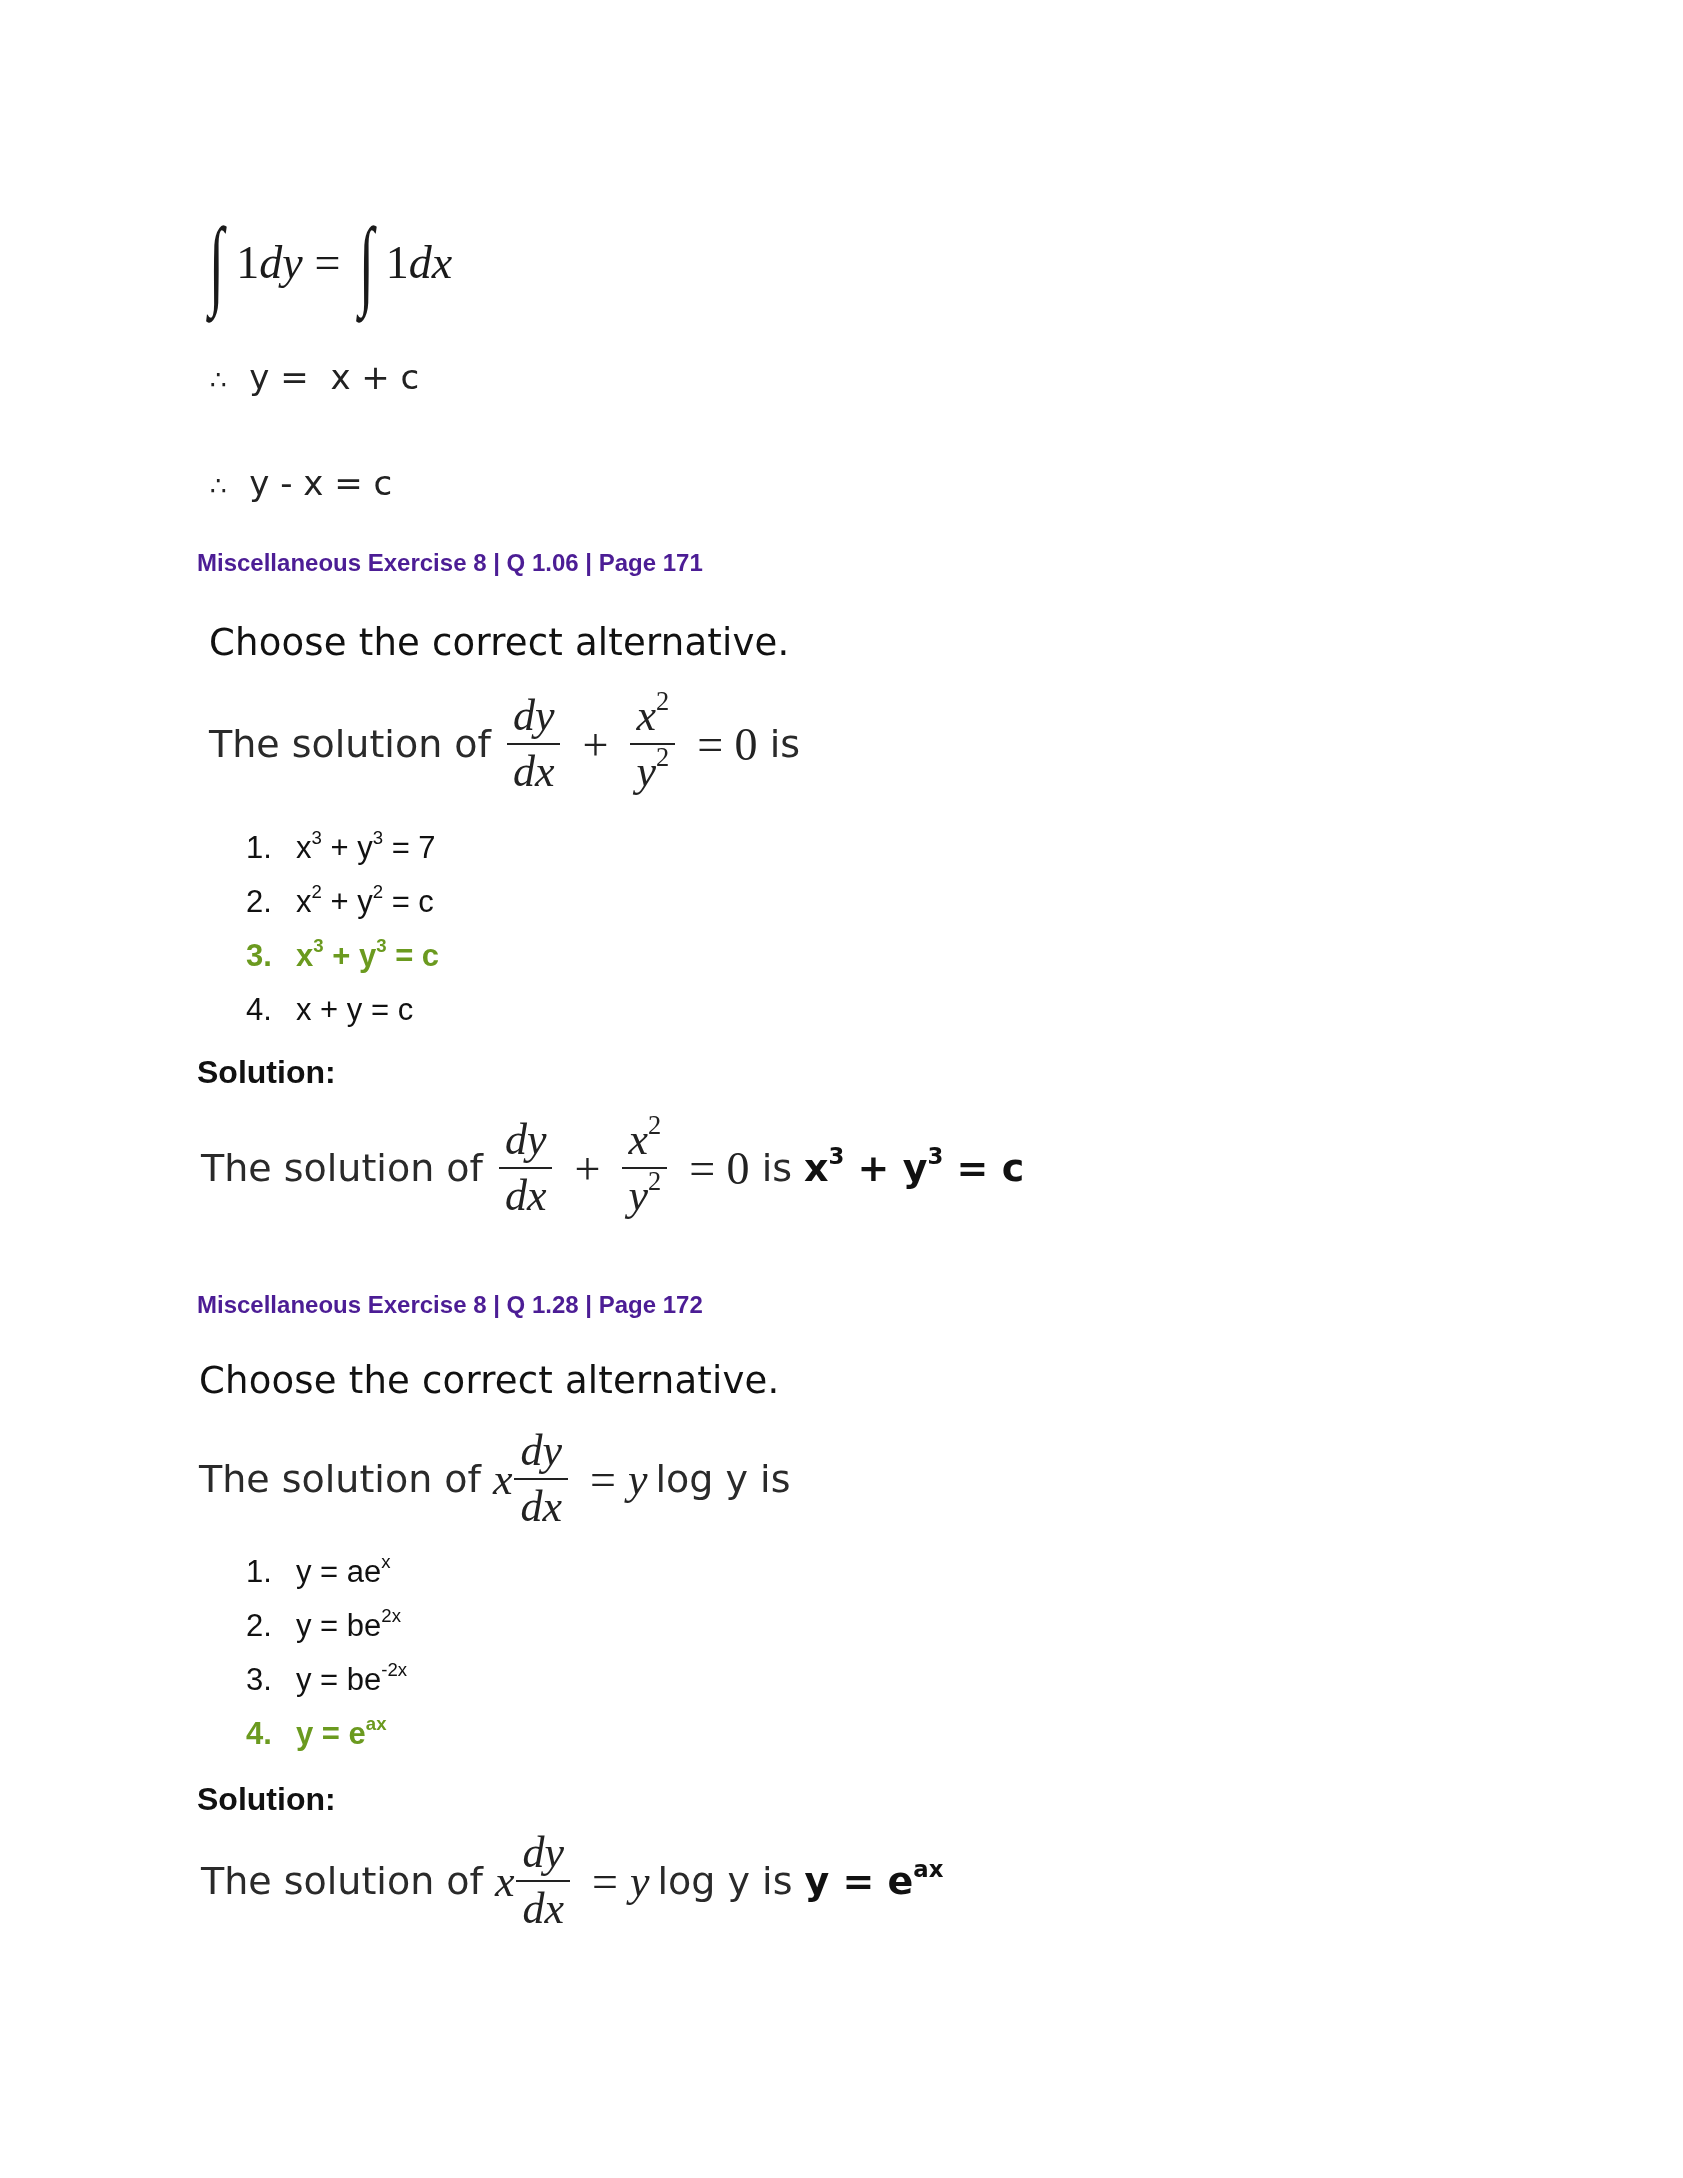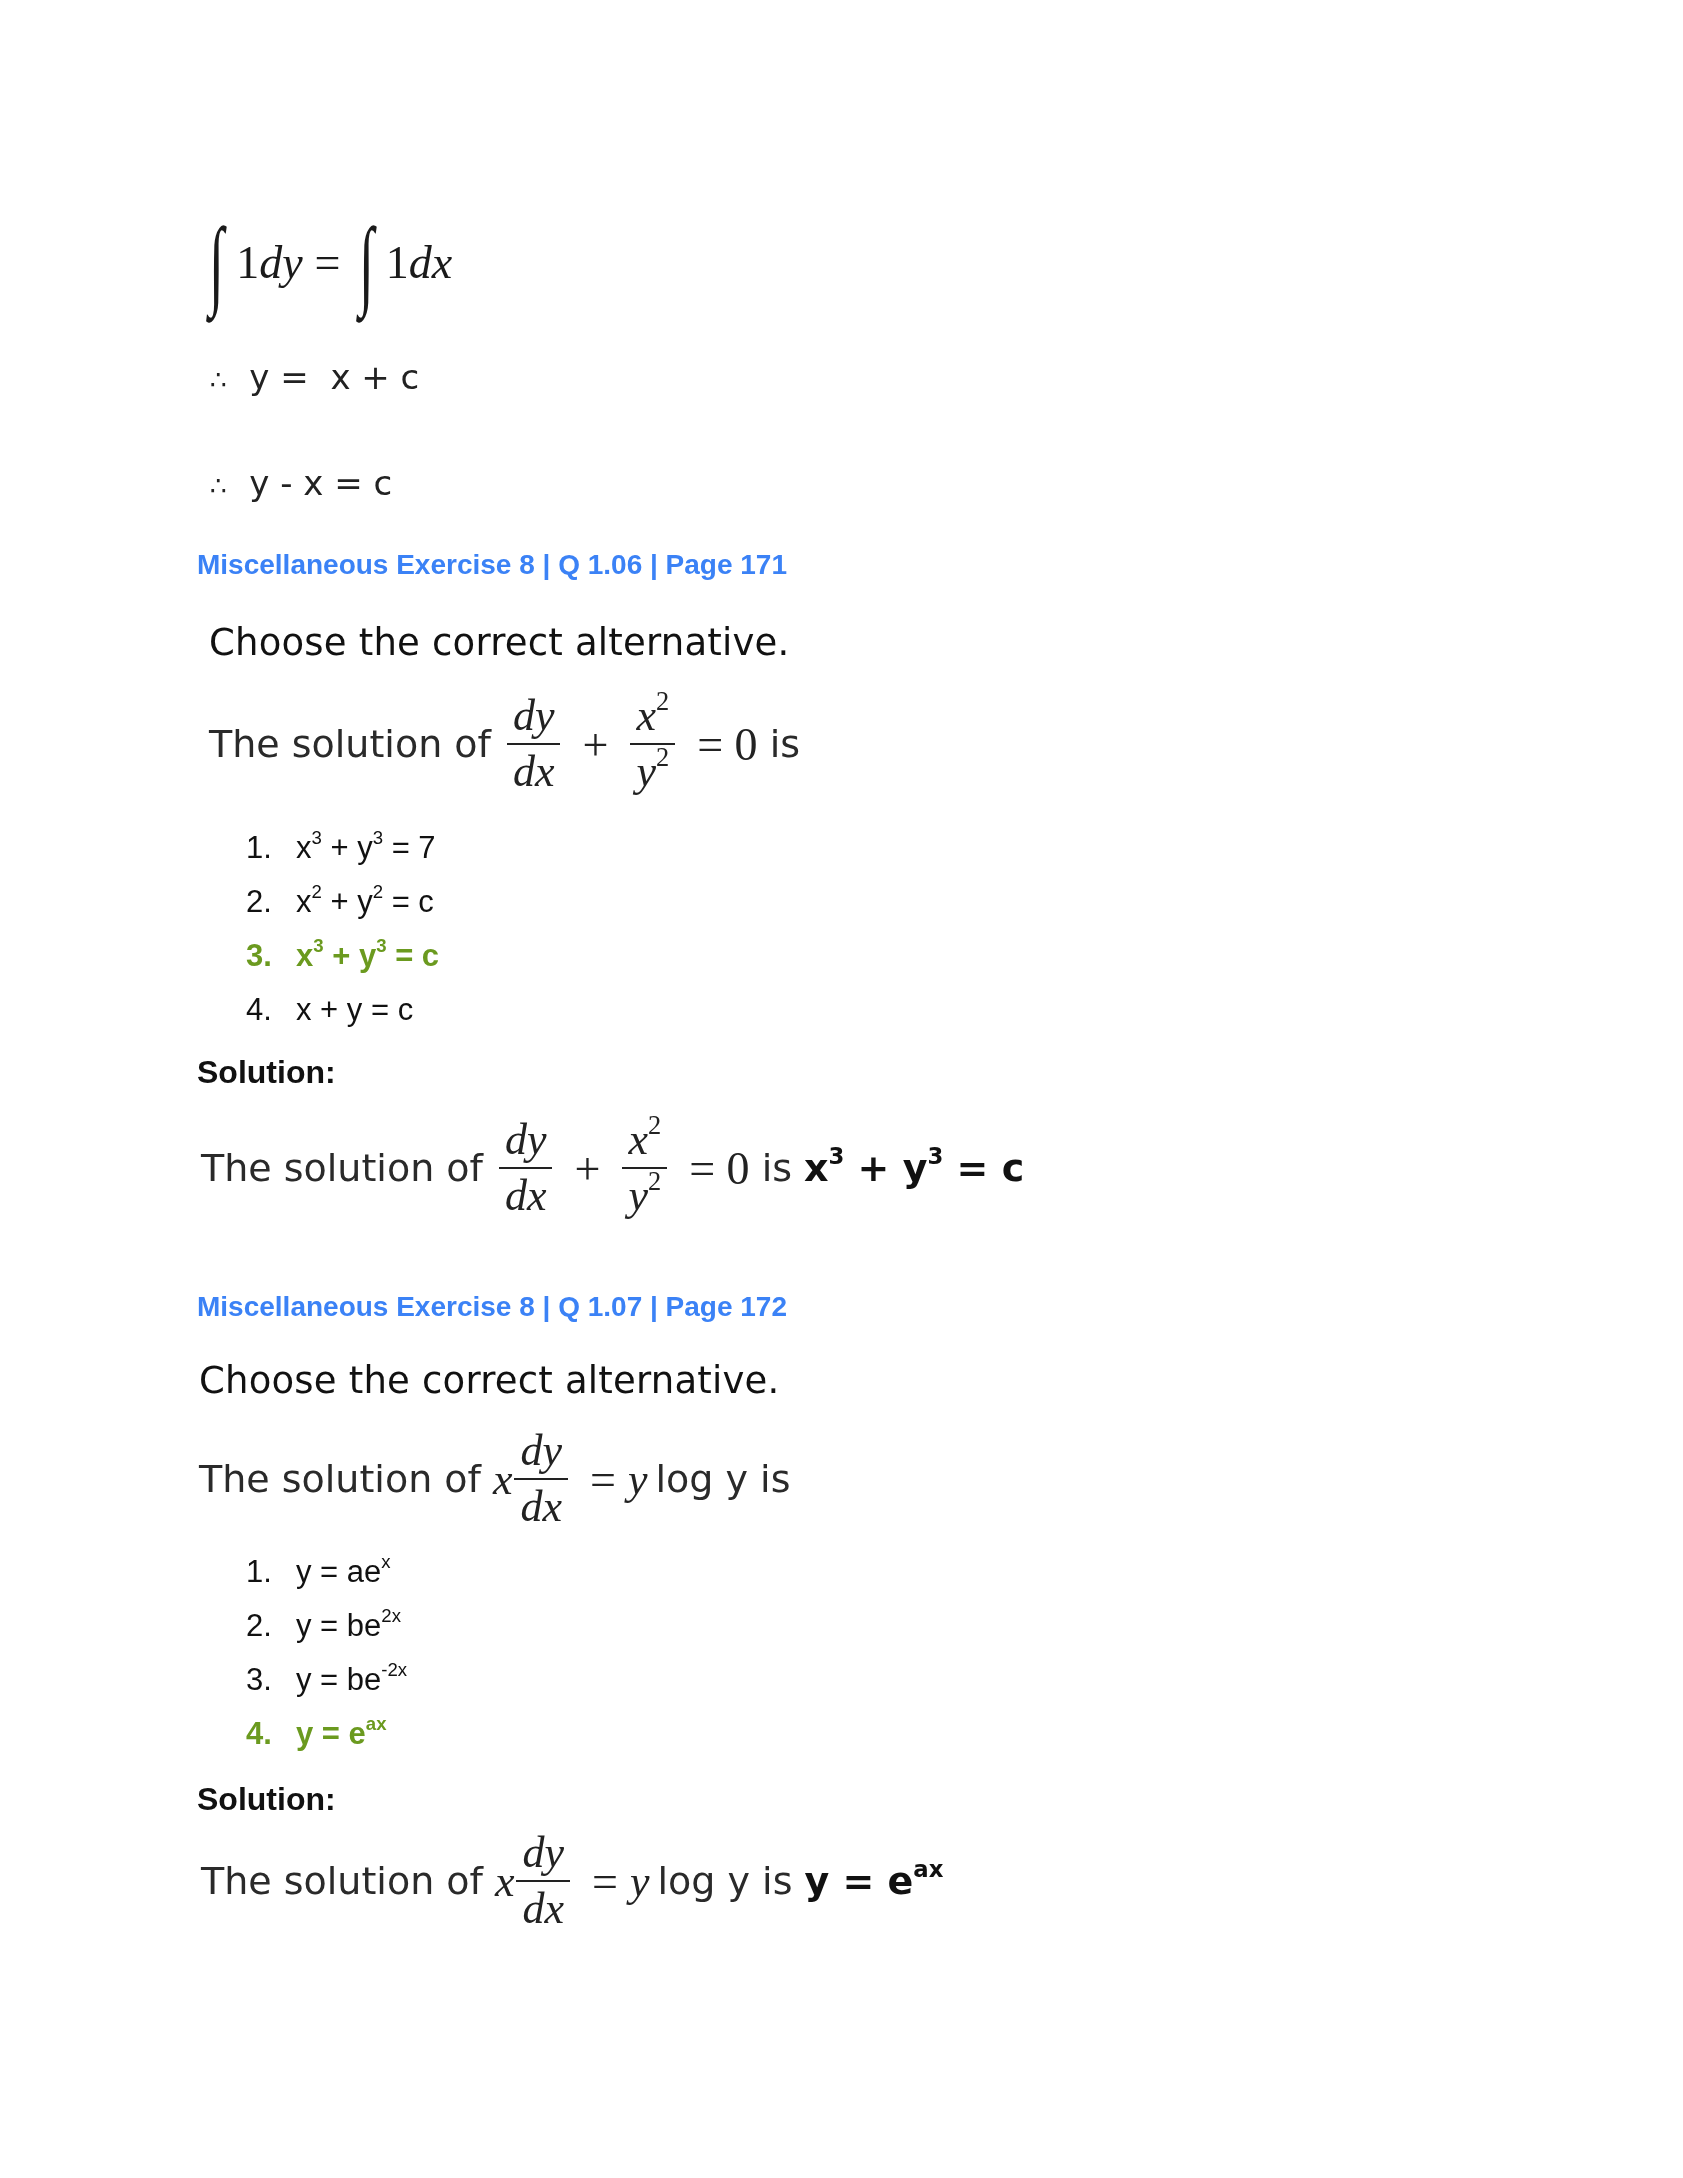--- a/index.html
+++ b/index.html
@@ -1,20 +1,20 @@
 <!DOCTYPE html>
 <html><head>
 <meta charset="utf-8">
 <style>
   html, body { margin:0; padding:0; background:#ffffff; }
   body { width:1683px; height:2178px; position:relative; overflow:hidden; color:#1a1a1a; }
   .abs { position:absolute; white-space:nowrap; }
   .math { font-family:"Liberation Serif", "DejaVu Serif", serif; }
   .it { font-style:italic; }
-  .heading { font-family:"Liberation Sans", sans-serif; font-weight:bold; color:#3b82f6; font-size:28px; }
+  .heading { font-family:"Liberation Sans", sans-serif; font-weight:bold; color:#4c1d95; font-size:24px; }
   .choose { font-family:"DejaVu Sans", sans-serif; font-weight:normal; font-size:37px; color:#111; letter-spacing:0.2px; }
   .solution-label { font-family:"Liberation Sans", sans-serif; font-weight:bold; font-size:32px; color:#111;margin-top:7px; }
   .line { font-family:"DejaVu Sans", sans-serif; font-size:38px; color:#222; display:flex; align-items:center; }
   .light { font-weight:400; color:#2a2a2a; }
   .frac { display:inline-flex; flex-direction:column; align-items:center; margin:0 10px; font-family:"Liberation Serif", serif; font-style:italic; font-size:44px; line-height:1.05; }
   .frac .num { padding:0 6px 4px 6px; border-bottom:2.5px solid #222; }
   .frac .den { padding:4px 6px 0 6px; }
   .op { font-family:"Liberation Serif", serif; font-size:46px; margin:0 12px; }
   sup { font-size:0.6em; vertical-align:0.75em; line-height:0; }
   .opt { font-family:"Liberation Sans", sans-serif; font-size:31px; color:#111; display:flex; }
@@ -96,21 +96,21 @@
   <span class="op">+</span>
   <span class="frac">
     <span class="num"><span>x</span><sup style="font-style:normal;">2</sup></span>
     <span class="den"><span>y</span><sup style="font-style:normal;">2</sup></span>
   </span>
   <span class="op">= 0</span>
   <span class="light" style="margin-right:12px;">is</span>
   <span class="bold"><span>x</span><sup>3</sup><span style="white-space:pre;"> + y</span><sup>3</sup><span style="white-space:pre;"> = c</span></span>
 </div>
 
-<div class="abs heading" style="left:197px; top:1291px;">Miscellaneous Exercise 8 | Q 1.07 | Page 172</div>
+<div class="abs heading" style="left:197px; top:1291px;">Miscellaneous Exercise 8 | Q 1.28 | Page 172</div>
 
 <div class="abs choose" style="left:199px; top:1359px;">Choose the correct alternative.</div>
 
 <div class="abs line" style="left:199px; top:1428px;">
   <span class="light">The solution of</span>
   <span class="math it" style="font-size:44px; margin-left:12px;">x</span>
   <span class="frac" style="margin-left:2px;">
     <span class="num">dy</span>
     <span class="den">dx</span>
   </span>

